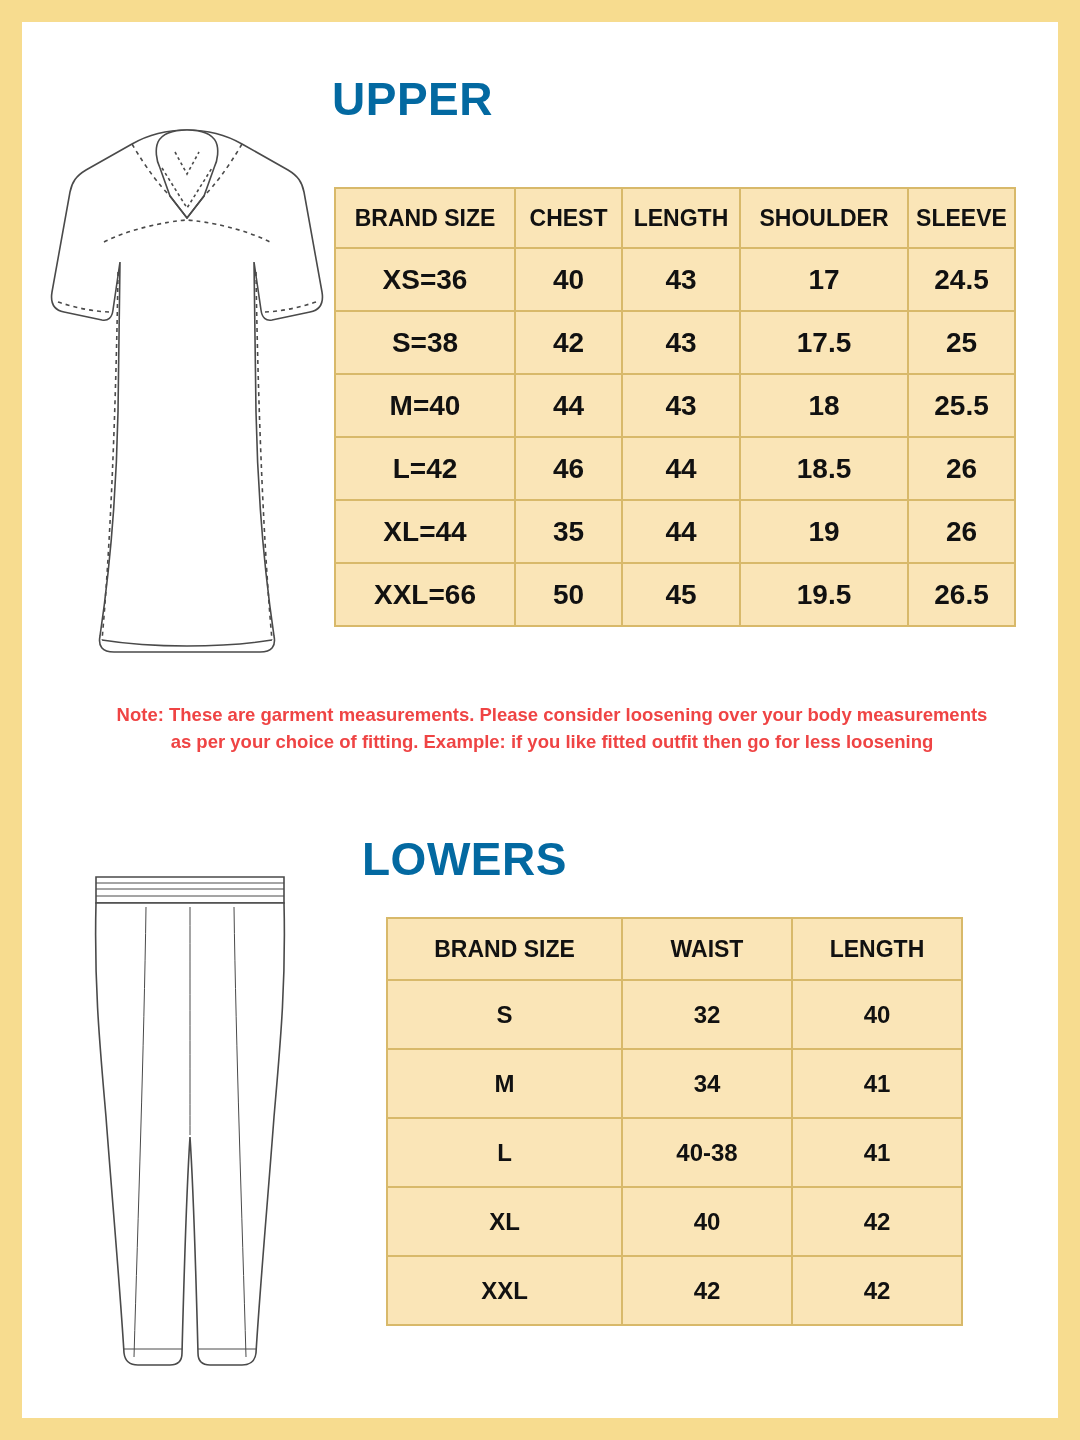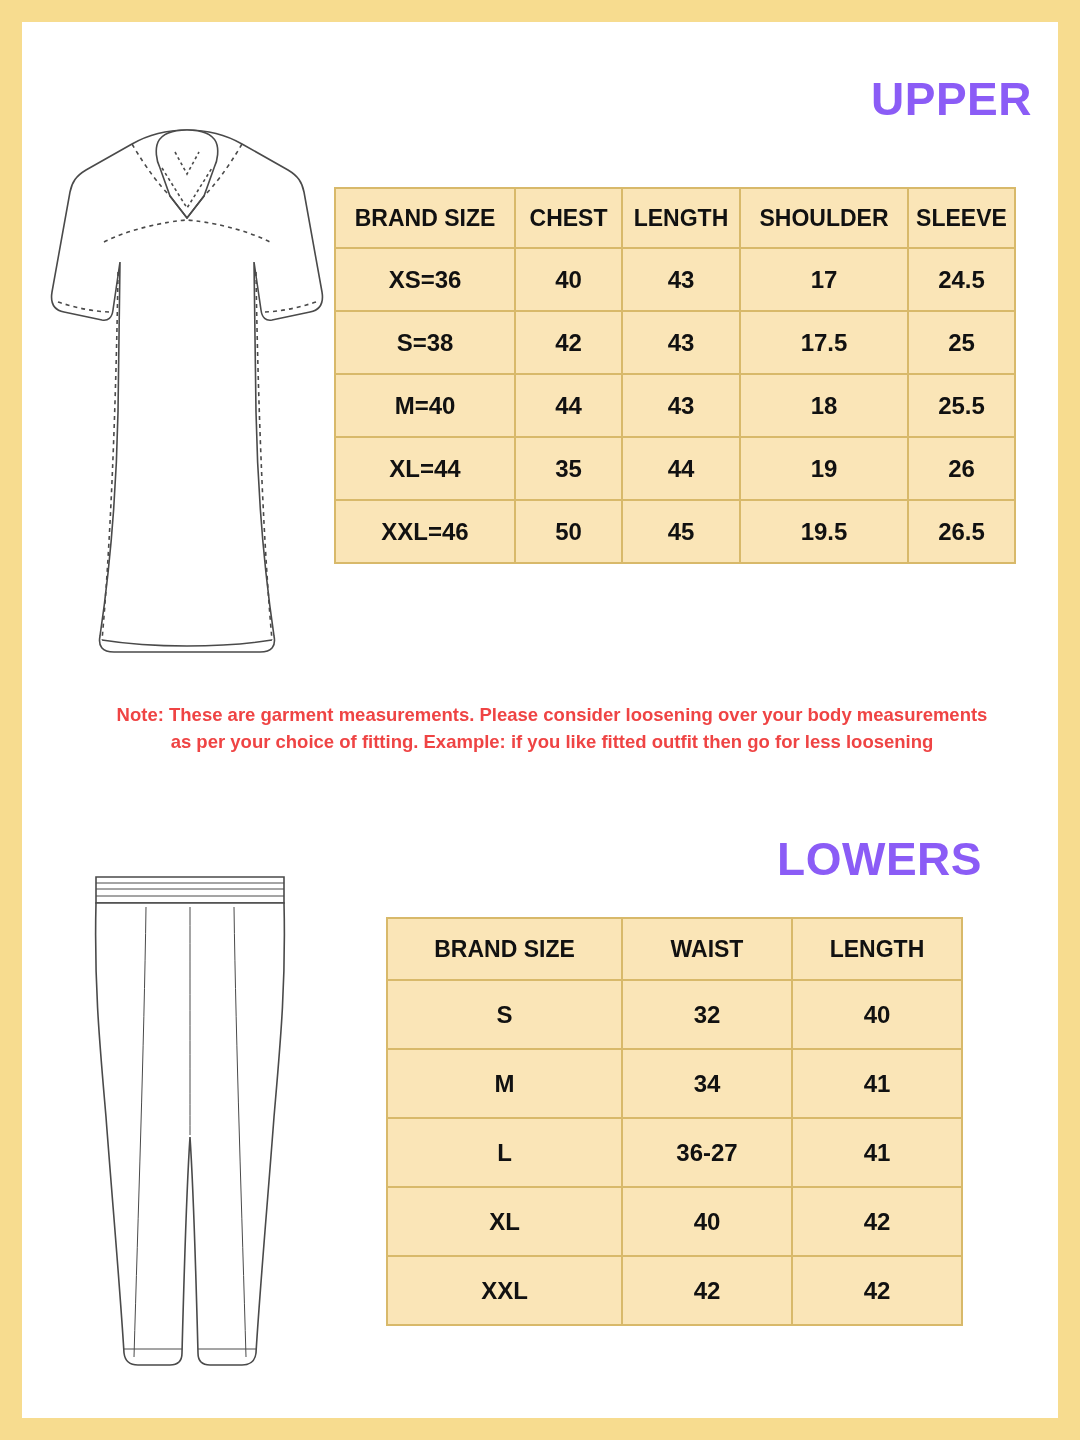--- a/index.html
+++ b/index.html
@@ -26,22 +26,22 @@
   .upper-section {
     position: absolute;
     left: 0;
     top: 0;
     width: 1036px;
     height: 740px;
   }
   .title {
     position: absolute;
     font-weight: bold;
-    color: #8b5cf6;
-    text-align: right;
+    color: #0369a1;
+    text-align: left;
     letter-spacing: 0.5px;
   }
   #upper-title {
     left: 310px;
     top: 50px;
     width: 700px;
     font-size: 46px;
   }
   #upper-subtitle {
     left: 310px;
@@ -62,21 +62,21 @@
     background: #fae5b7;
     text-align: center;
     color: #111111;
     font-weight: bold;
   }
   table.sizechart th {
     font-size: 23px;
     height: 56px;
   }
   table.sizechart td {
-    font-size: 24px;
+    font-size: 28px;
     height: 59px;
   }
 
   #upper-table {
     left: 312px;
     top: 165px;
     width: 680px;
   }
   #upper-table col.c0 { width: 180px; }
   #upper-table col.c1 { width: 107px; }
@@ -235,28 +235,35 @@
           <td>25</td>
         </tr>
         <tr>
           <td>M=40</td>
           <td>44</td>
           <td>43</td>
           <td>18</td>
           <td>25.5</td>
         </tr>
         <tr>
+          <td>L=42</td>
+          <td>46</td>
+          <td>44</td>
+          <td>18.5</td>
+          <td>26</td>
+        </tr>
+        <tr>
           <td>XL=44</td>
           <td>35</td>
           <td>44</td>
           <td>19</td>
           <td>26</td>
         </tr>
         <tr>
-          <td>XXL=46</td>
+          <td>XXL=66</td>
           <td>50</td>
           <td>45</td>
           <td>19.5</td>
           <td>26.5</td>
         </tr>
       </tbody>
     </table>
 
     <div class="note">
       <span>Note: These are garment measurements. Please consider loosening over your body measurements</span>
@@ -323,21 +330,21 @@
           <td>32</td>
           <td>40</td>
         </tr>
         <tr>
           <td>M</td>
           <td>34</td>
           <td>41</td>
         </tr>
         <tr>
           <td>L</td>
-          <td>36-27</td>
+          <td>40-38</td>
           <td>41</td>
         </tr>
         <tr>
           <td>XL</td>
           <td>40</td>
           <td>42</td>
         </tr>
         <tr>
           <td>XXL</td>
           <td>42</td>

